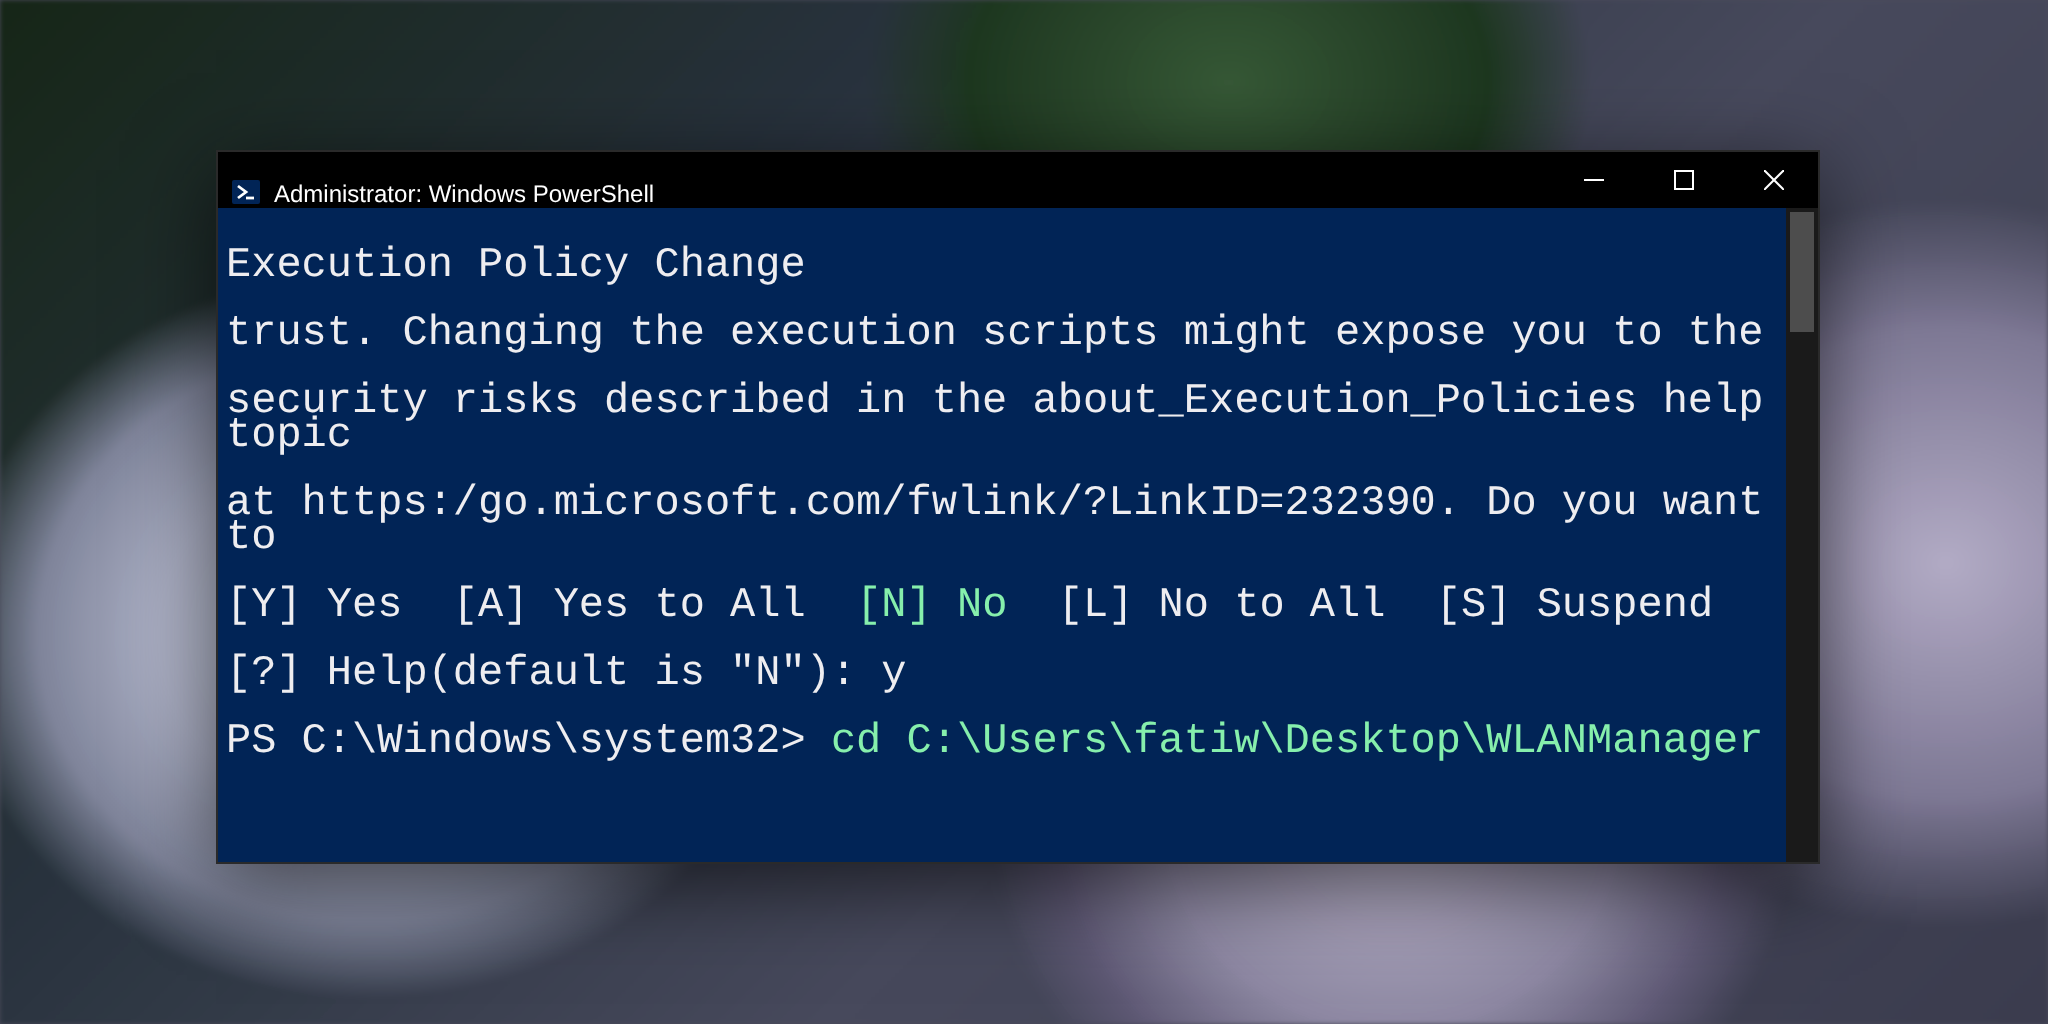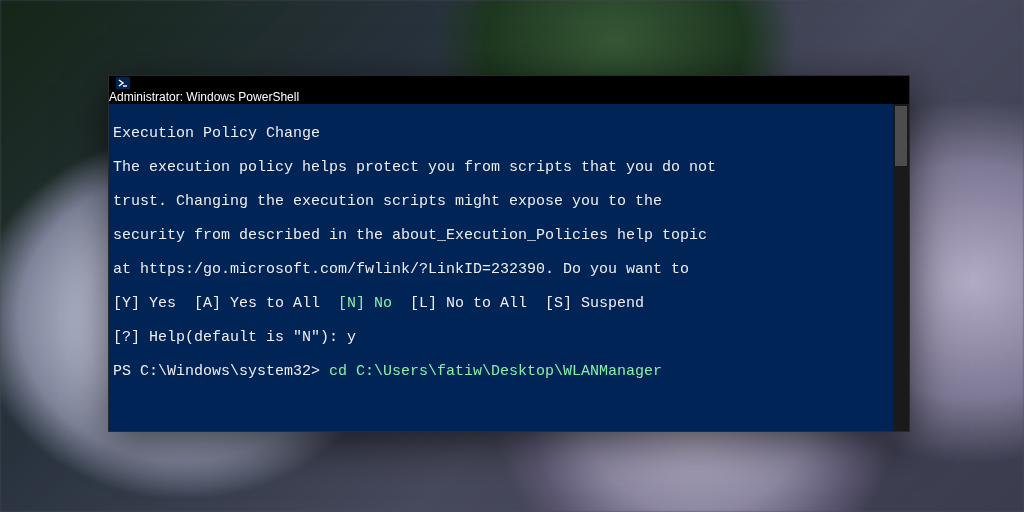--- a/index.html
+++ b/index.html
@@ -31,25 +31,24 @@
     background: #012456;
     box-shadow: 0 10px 40px rgba(0,0,0,0.6);
     border: 1px solid #2a2a2a;
     display: flex;
     flex-direction: column;
   }
   .titlebar {
     height: 28px;
     background: #000000;
     display: flex;
-    align-items: flex-start;
+    align-items: flex-end;
     color: #ffffff;
     font-size: 12px;
     user-select: none;
-    flex-direction: column;
   }
   .titlebar .icon {
     width: 16px;
     height: 16px;
     margin-left: 6px;
     margin-right: 6px;
     display: flex;
     align-items: center;
     justify-content: center;
   }
@@ -66,21 +65,21 @@
     align-items: center;
     justify-content: center;
     color: #ffffff;
   }
   .win-btn svg { display:block; }
   .terminal {
     flex: 1 1 auto;
     background: #012456;
     color: #eeedf0;
     font-family: Consolas, "Courier New", monospace;
-    font-size: 15px;
+    font-size: 21px;
     line-height: 17px;
     padding: 4px 6px 4px 4px;
     white-space: pre-wrap;
     word-break: break-all;
     position: relative;
     overflow: hidden;
   }
   .scrollbar {
     position: absolute;
     right: 0;
@@ -130,23 +129,22 @@
     <div class="win-btn">
       <svg width="10" height="10" viewBox="0 0 10 10">
           <line x1="0" y1="0" x2="10" y2="10" stroke="#ffffff" stroke-width="1"></line>
           <line x1="10" y1="0" x2="0" y2="10" stroke="#ffffff" stroke-width="1"></line>
         </svg>
     </div>
   </div>
 
   <div class="terminal">
 <span class="line">Execution Policy Change</span>
-<span class="line">The execution policy helps protect you from scripts that you do not</span>
 <span class="line">trust. Changing the execution scripts might expose you to the</span>
-<span class="line">security from described in the about_Execution_Policies help topic</span>
+<span class="line">security risks described in the about_Execution_Policies help topic</span>
 <span class="line">at https:/go.microsoft.com/fwlink/?LinkID=232390. Do you want to</span>
 <span class="line"><span class="seg">[Y] Yes  [A] Yes to All  </span><span class="seg cmd-yellow">[N] No</span><span class="seg">  [L] No to All  [S] Suspend</span></span>
 <span class="line">[?] Help(default is "N"): y</span>
 <span class="line"><span class="seg">PS C:\Windows\system32&gt; </span><span class="seg cmd-yellow">cd C:\Users\fatiw\Desktop\WLANManager</span></span>
 
 
 
 
 
 

